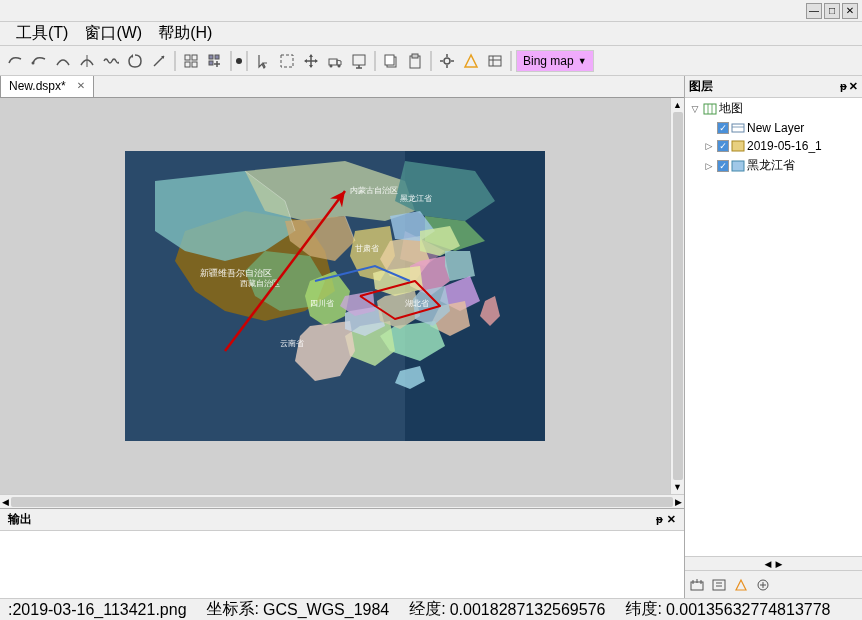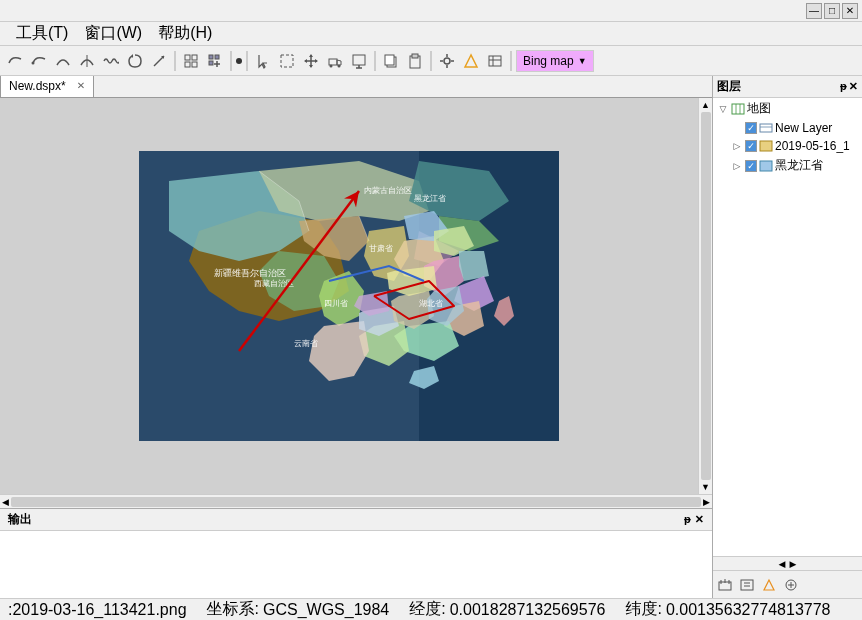--- a/index.html
+++ b/index.html
@@ -228,21 +228,21 @@
     .map-inner {
       flex: 1;
       overflow: hidden;
       position: relative;
       background: #d0d0d0;
       display: flex;
       align-items: center;
       justify-content: center;
     }
     .right-pane {
-      width: 150px;
+      width: 178px;
       display: flex;
       flex-direction: column;
       border-left: 1px solid #aaa;
       background: #f0f0f0;
     }
     .right-panel-header {
       height: 22px;
       background: #f0f0f0;
       border-bottom: 1px solid #ccc;
       display: flex;

